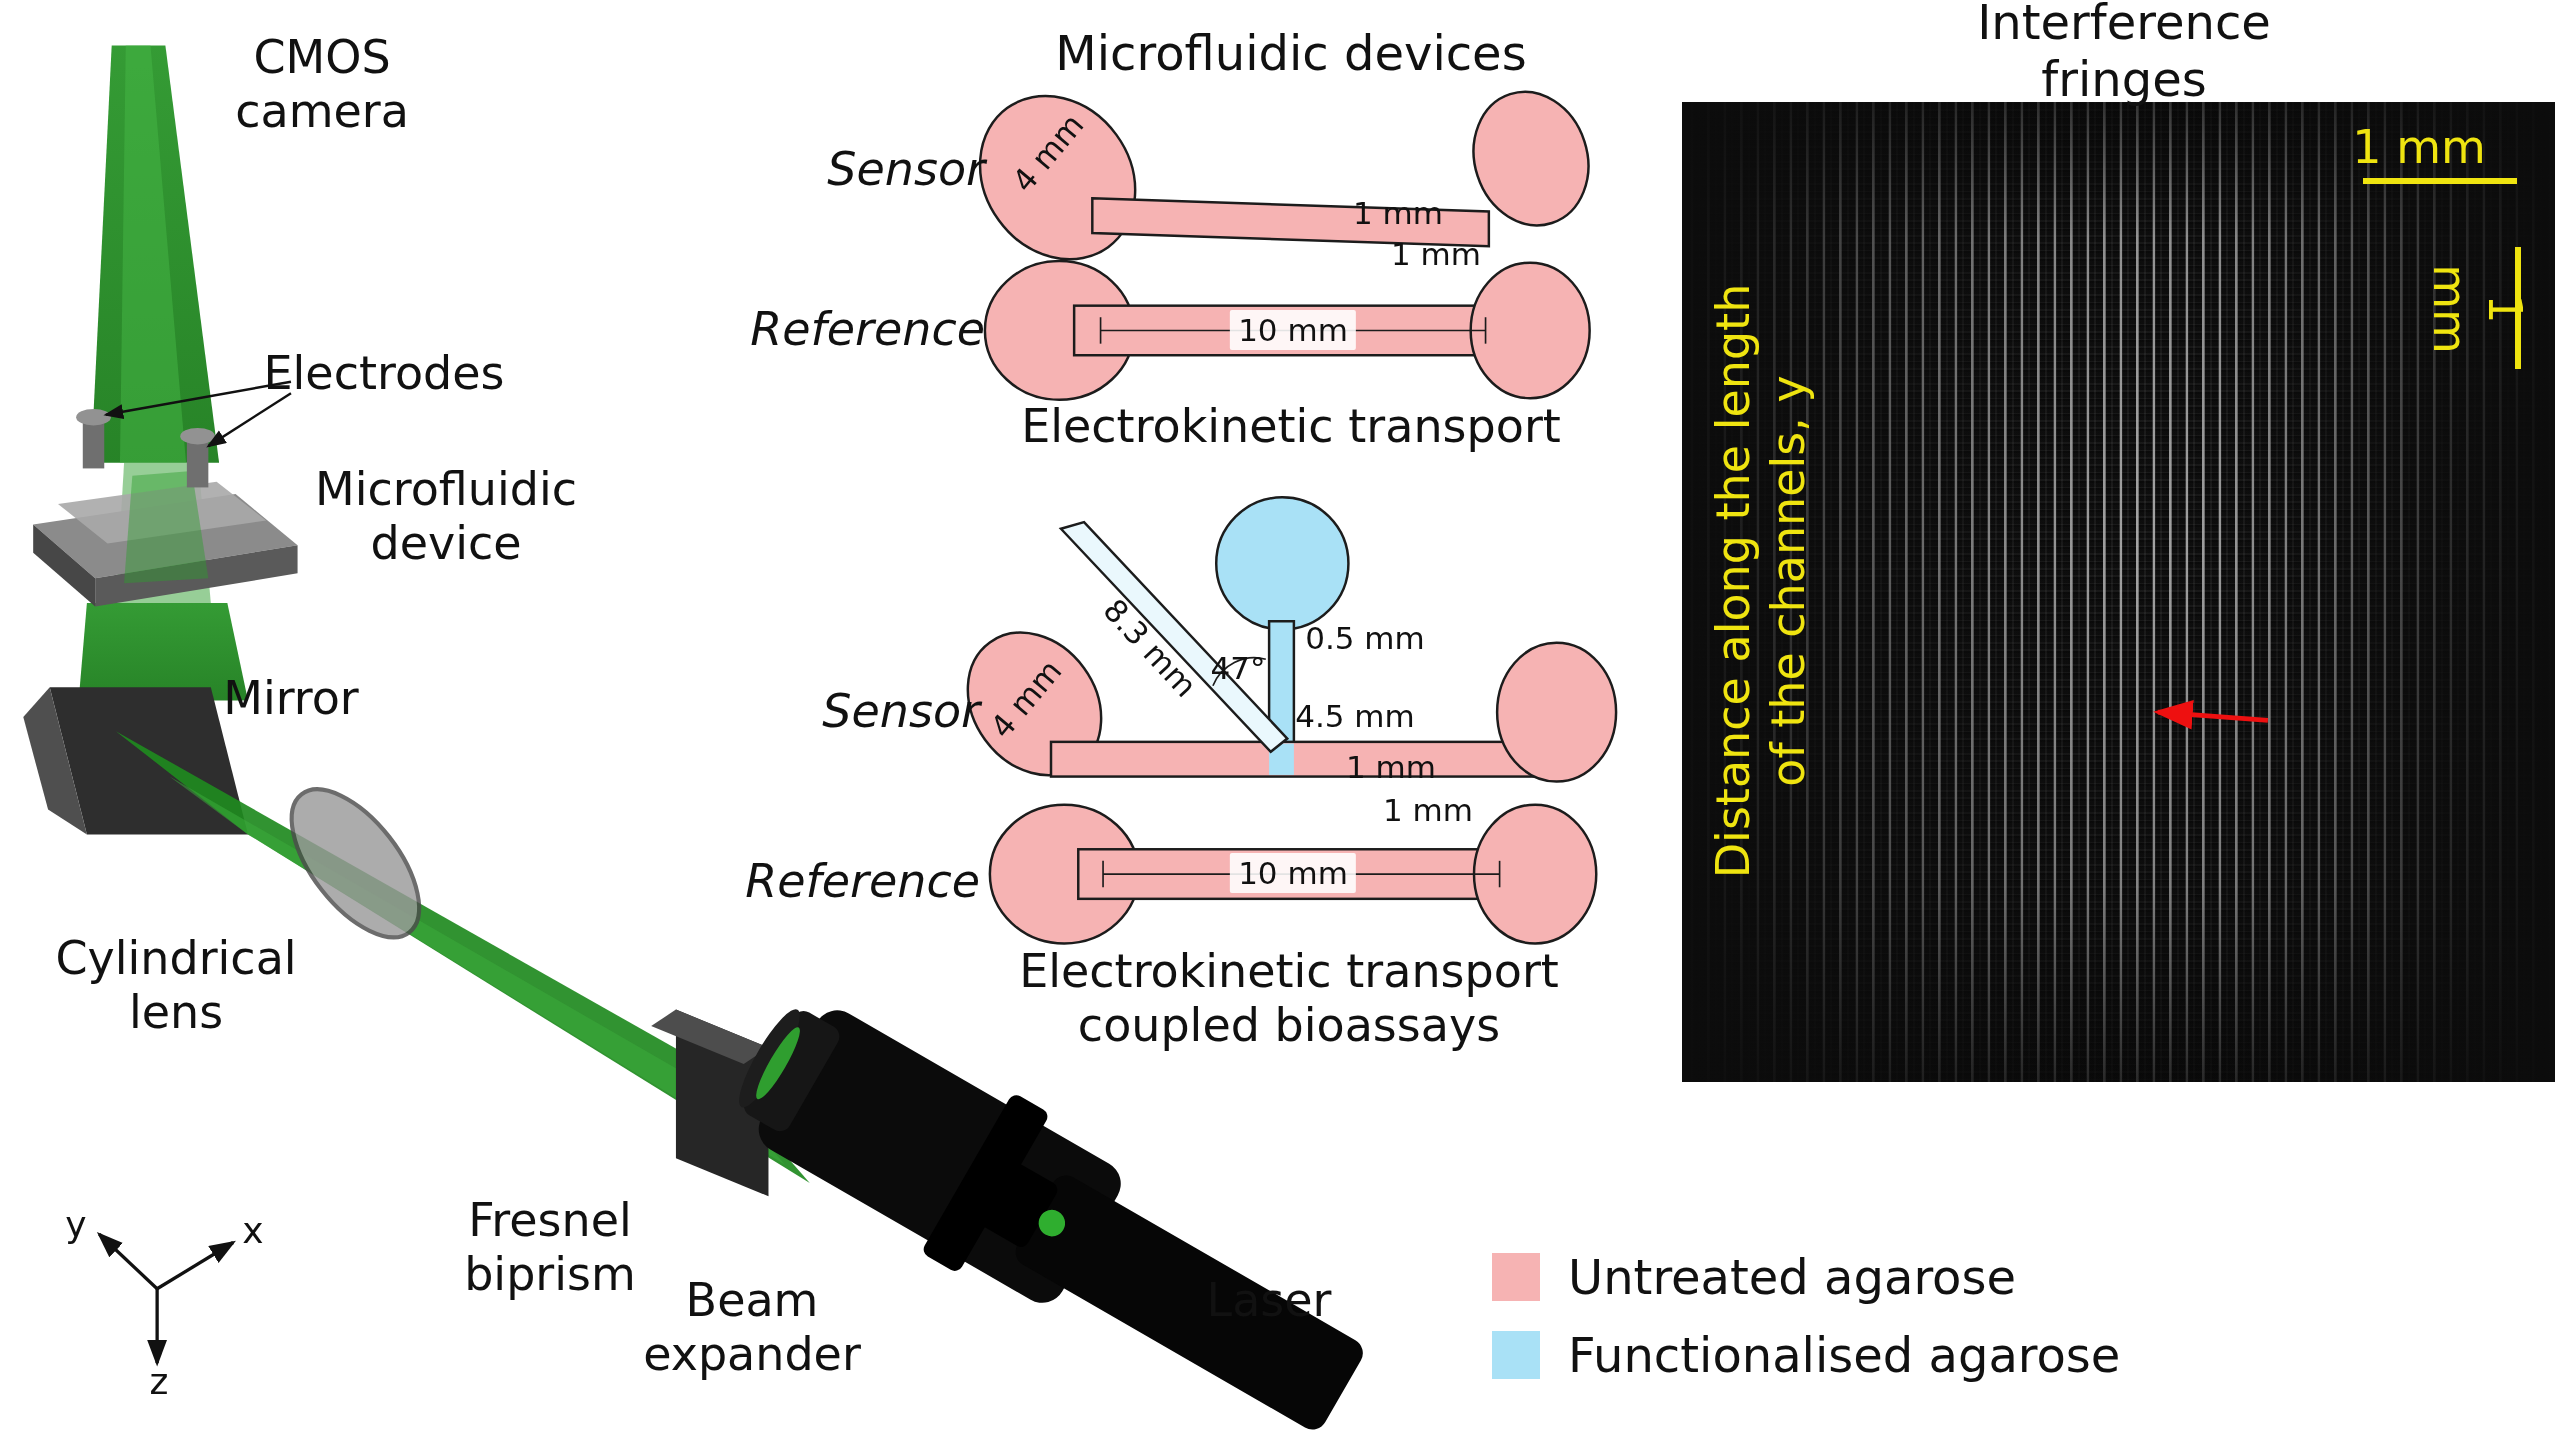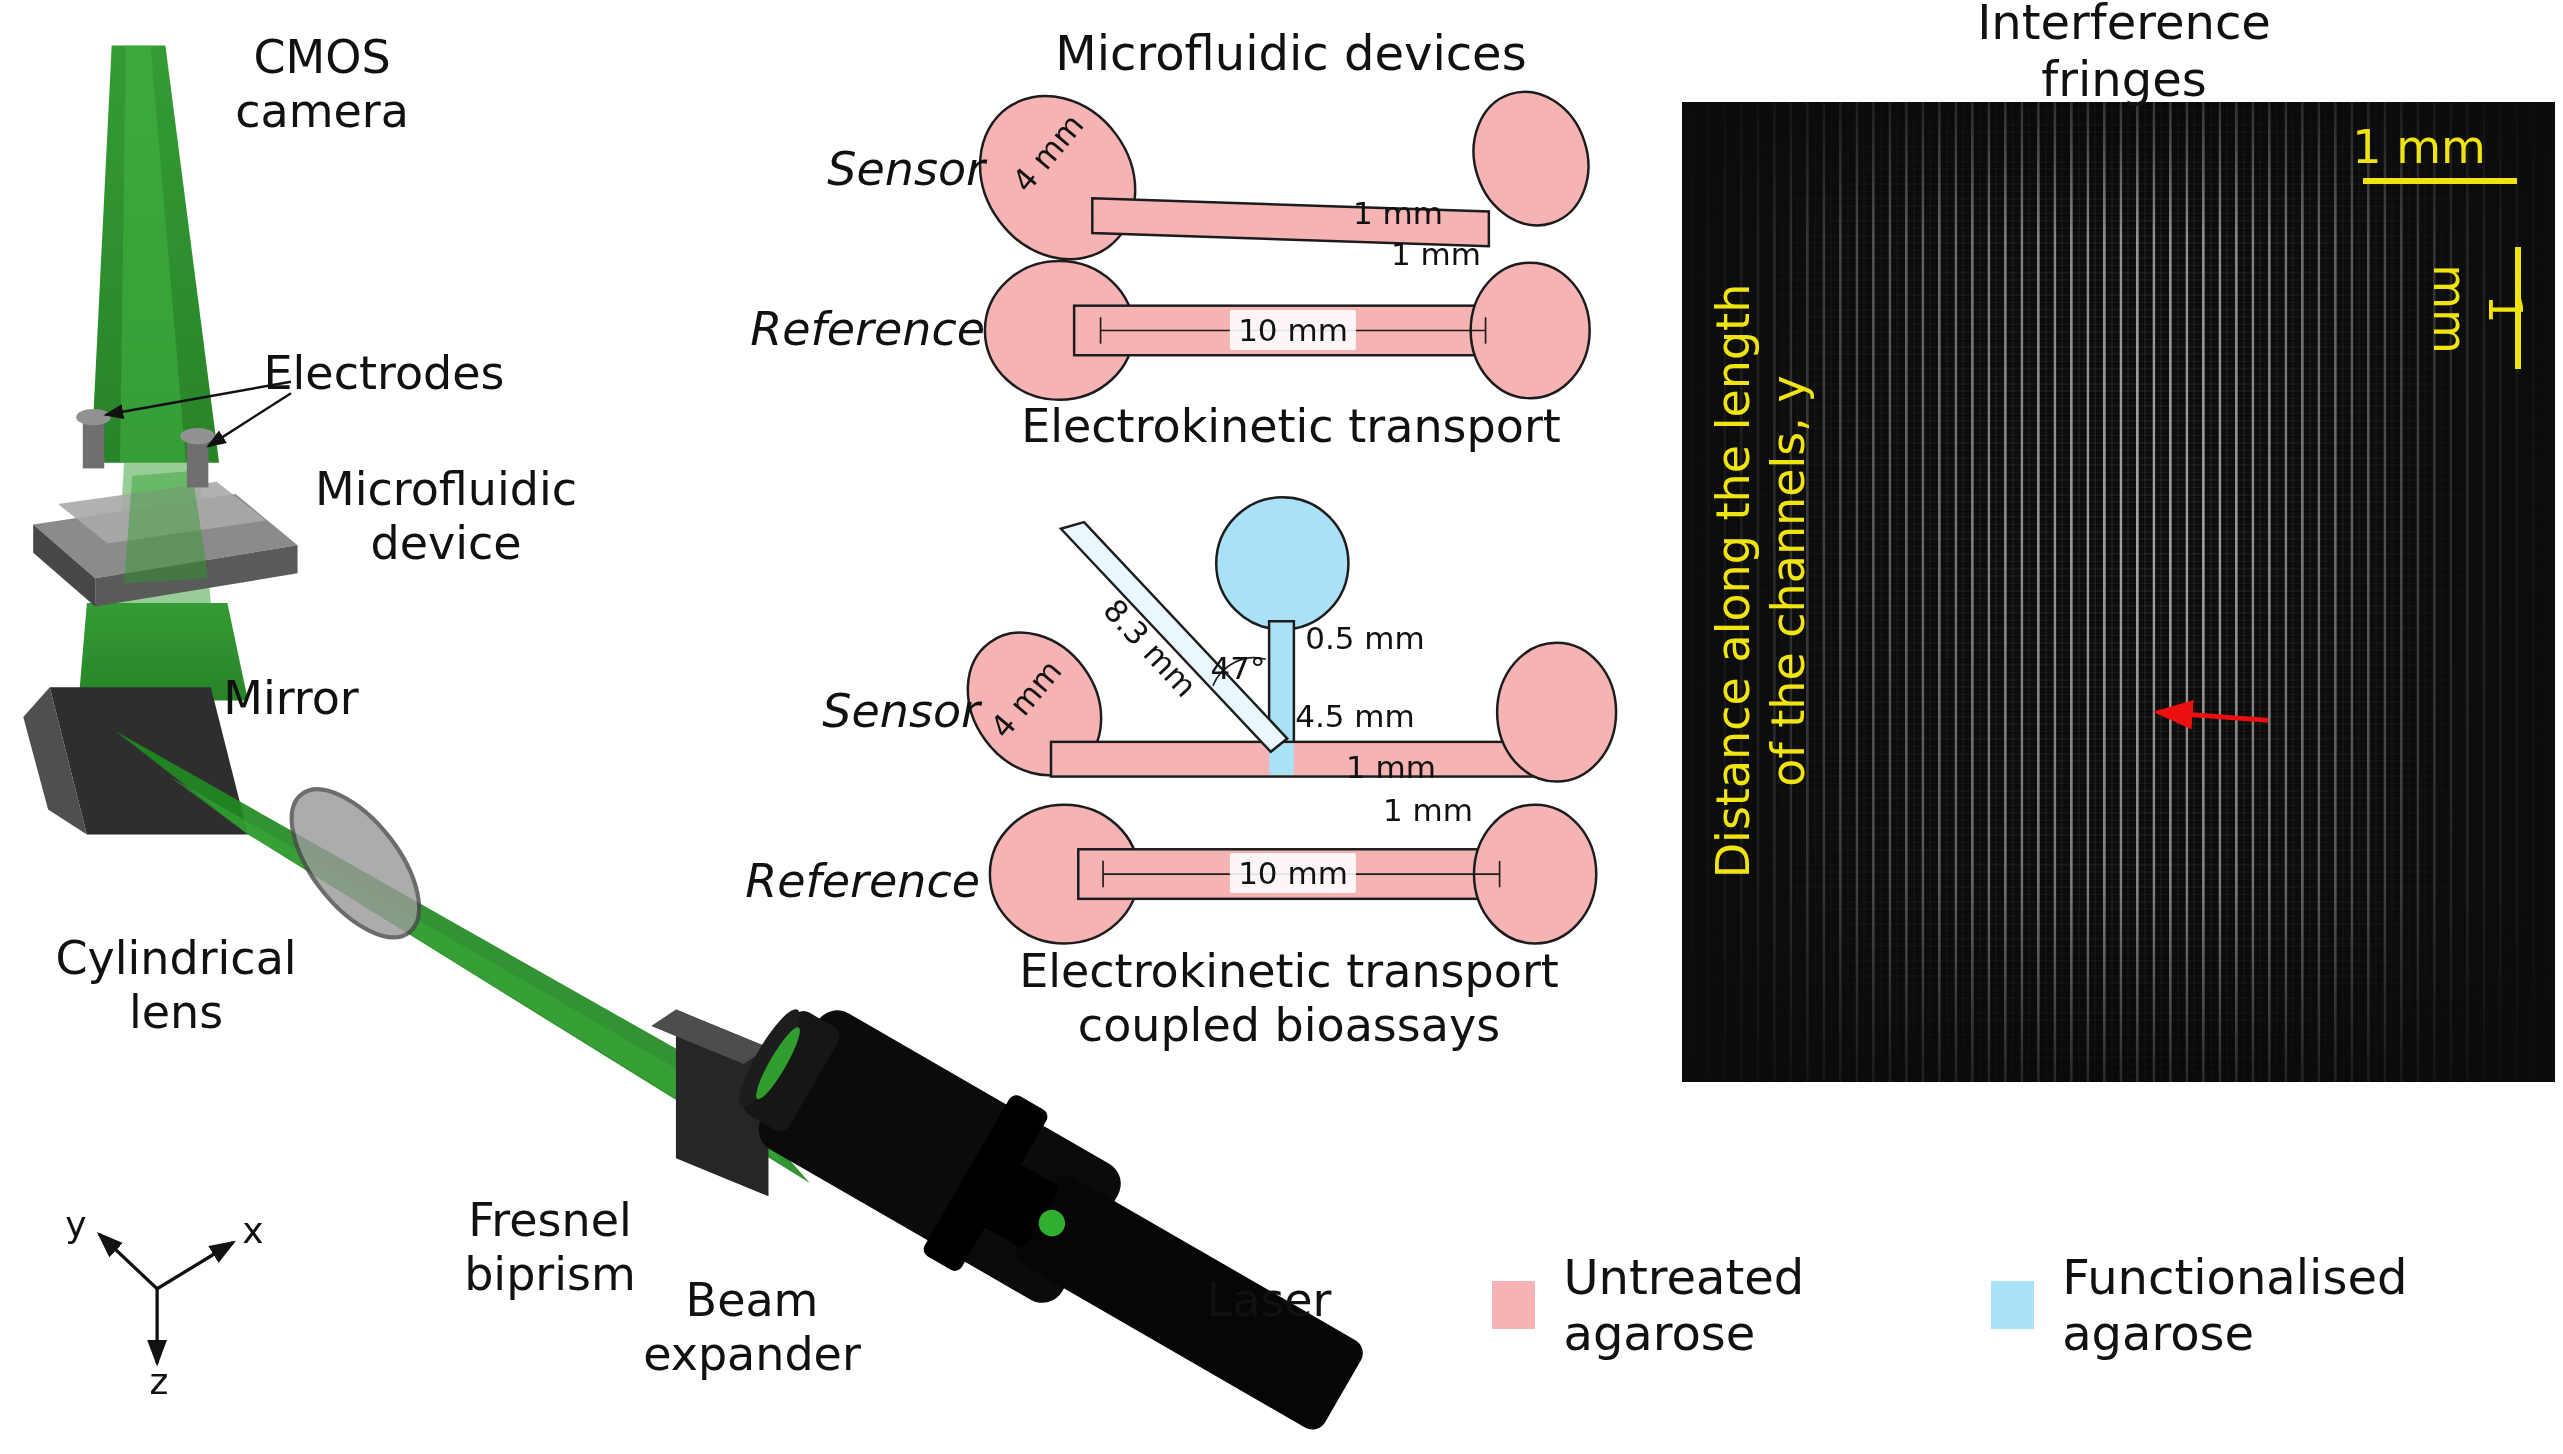--- a/index.html
+++ b/index.html
@@ -40,21 +40,21 @@
       linear-gradient(180deg,rgba(8,8,8,0.75) 0%,rgba(8,8,8,0.15) 14%,rgba(8,8,8,0.05) 45%,
         rgba(8,8,8,0.25) 80%,rgba(8,8,8,0.80) 100%);}
   .fringe .flbl{position:absolute;transform:translate(-50%,-50%);font-size:46px;line-height:1.2;
         text-align:center;white-space:pre-line;z-index:6;}
   .yellow{color:var(--accent_yellow);font-weight:500;}
   .red{color:var(--accent_red);font-weight:500;}
   .scalebar-h{position:absolute;left:681px;top:76px;width:154px;height:5.8px;background:var(--accent_yellow);z-index:6;}
   .scalebar-v{position:absolute;left:833px;top:145px;width:5.8px;height:122px;background:var(--accent_yellow);z-index:6;}
 
   
-  .legend{position:absolute;left:1492px;top:1249px;z-index:4;display:flex;gap:21.5px;}
+  .legend{position:absolute;left:1492px;top:1249px;z-index:4;display:flex;flex-direction:column;gap:21.5px;}
   .legend-row{display:flex;align-items:center;gap:28px;}
   .swatch{width:48px;height:48px;display:inline-block;}
   .legend-label{font-size:48px;color:#111;}
 </style>
 </head>
 <body>
 
 <div id="page">
 
   <svg id="art" viewBox="0 0 3102 1760" xmlns="http://www.w3.org/2000/svg">

